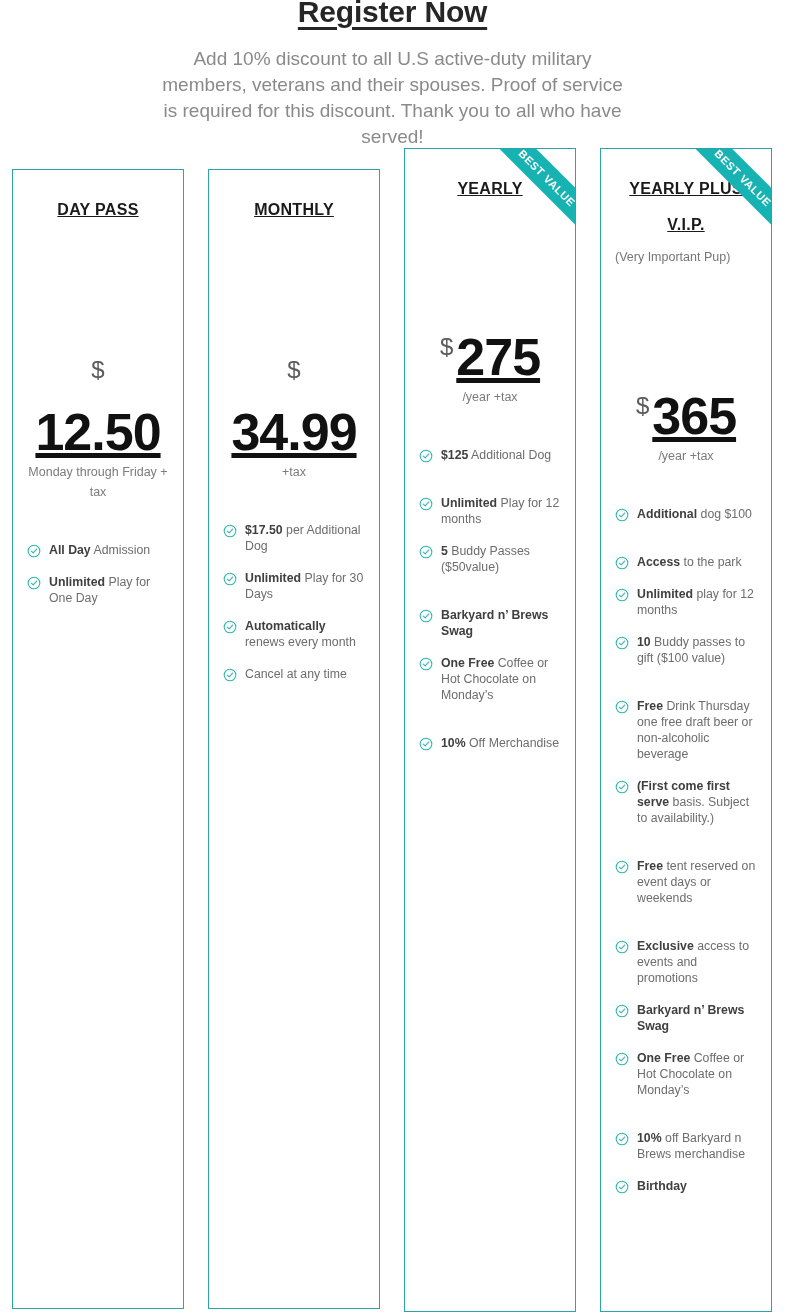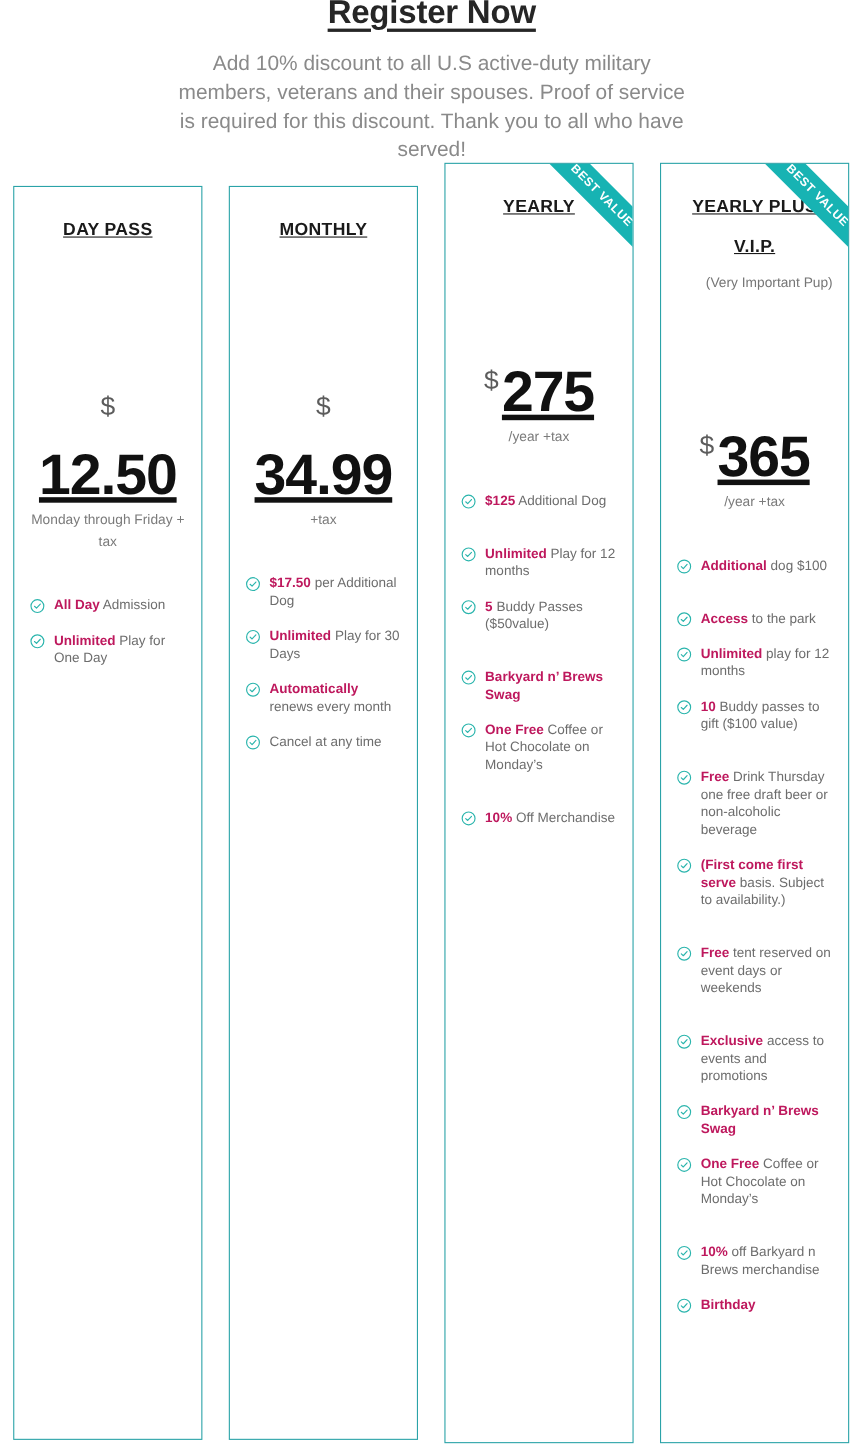--- a/index.html
+++ b/index.html
@@ -88,21 +88,21 @@
     font-size: 16px;
     font-weight: bold;
     color: #1a1a1a;
     letter-spacing: 0.3px;
     line-height: 36px;
     position: relative;
     z-index: 1;
     text-decoration: underline;
   }
   .plan-sub {
-    text-align: right;
+    text-align: left;
     font-size: 12.5px;
     color: #767676;
     line-height: 17px;
     margin-top: 6px;
   }
 
   
   .price-block { text-align: center; }
   .price-block.stacked { margin-top: 128px; }
   .price-block.inline { margin-top: 120px; }
@@ -151,21 +151,21 @@
     height: 14px;
     margin-right: 8px;
     margin-top: 2px;
   }
   .check-icon svg { display: block; width: 14px; height: 14px; }
   .feature-text {
     font-size: 12.3px;
     line-height: 16px;
     color: #6d6d6d;
   }
-  .feature-text b { color: #be185d; font-weight: bold; }
+  .feature-text b { color: #404040; font-weight: bold; }
 </style>
 </head>
 <body>
 
 <div class="page">
 
   <div class="header">
     <div class="register-title">Register Now</div>
     <div class="header-note">Add 10% discount to all U.S active-duty military members, veterans and their spouses. Proof of service is required for this discount. Thank you to all who have served!</div>
   </div>

